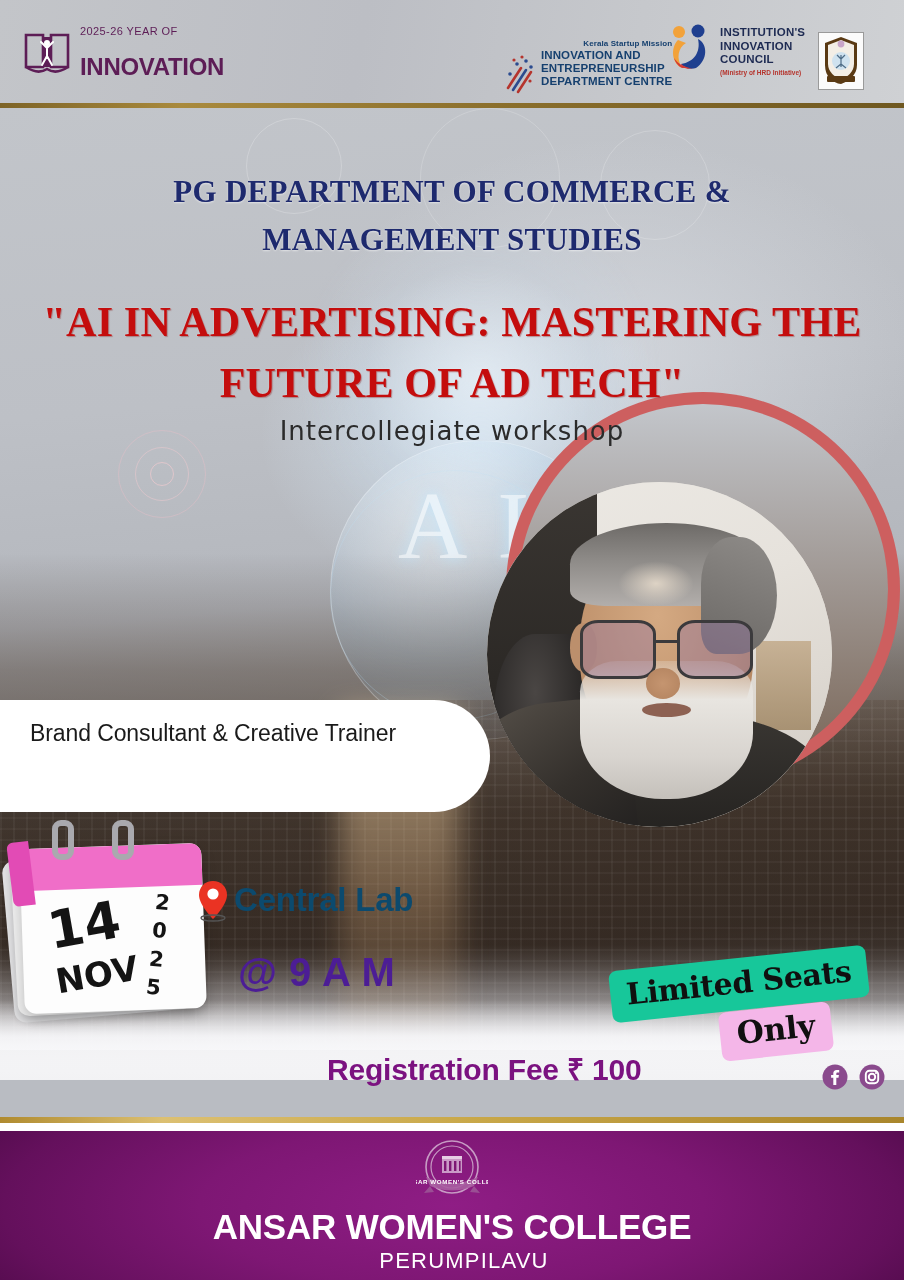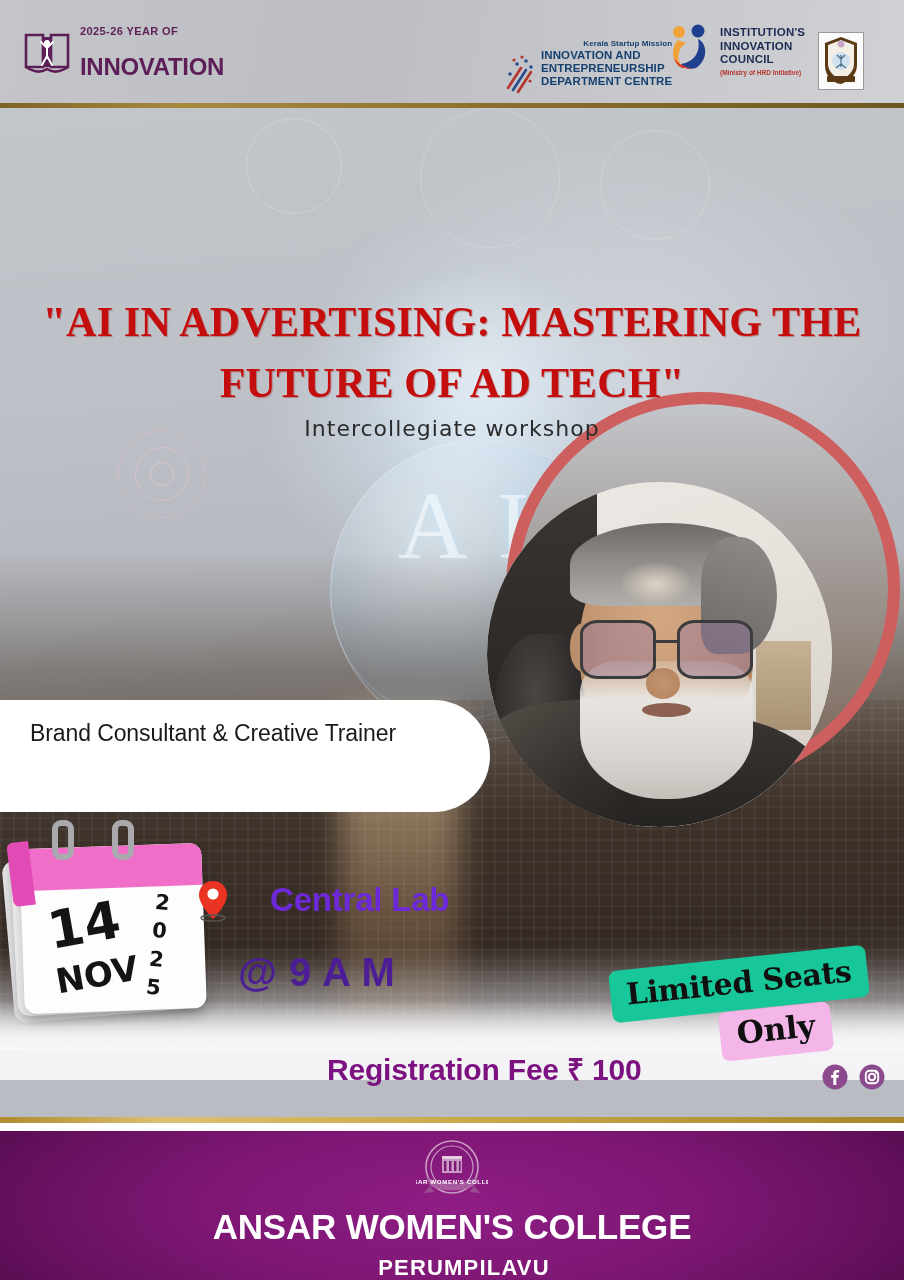--- a/index.html
+++ b/index.html
@@ -40,21 +40,21 @@
   .yoi {
     position: absolute;
     left: 22px; top: 26px;
     display: flex;
     align-items: center;
     gap: 8px;
   }
   .yoi-book { width: 50px; height: 52px; position: relative; }
   .yoi-text { line-height: 1; }
   .yoi-top {
-    font-size: 11px; font-weight: bold; color: #5d1d56;
+    font-size: 11px; font-weight: normal; color: #5d1d56;
     letter-spacing: 0.4px; margin-bottom: 18px;
   }
   .yoi-main {
     font-size: 24px; font-weight: bold; color: #5d1d56;
     letter-spacing: -0.3px;
   }
 
   
   .ksum {
     position: absolute;
@@ -215,21 +215,21 @@
     text-shadow: 1px 1px 1px rgba(120,0,0,0.35), 0 0 2px rgba(255,255,255,0.35);
     z-index: 12;
   }
 
   .subtitle {
     position: absolute;
     left: 0; top: 416px;
     width: 904px;
     text-align: center;
     font-family: "DejaVu Sans", sans-serif;
-    font-size: 22px;
+    font-size: 26px;
     color: #2b2b2b;
     letter-spacing: 1px;
     z-index: 12;
   }
 
   
   .photo-outer-ring {
     position: absolute;
     left: 506px; top: 392px;
     width: 394px; height: 394px;
@@ -460,23 +460,22 @@
     position: absolute;
     left: 196px; top: 878px;
     display: flex; align-items: center; gap: 4px;
     z-index: 16;
   }
   .pin { width: 34px; height: 44px; position: relative; }
   .venue-text {
     font-family: "Liberation Sans", sans-serif;
     font-weight: bold;
     font-size: 33px;
-    color: #6d28d9;
+    color: #0c4a6e;
     letter-spacing: -0.2px;
-    margin-left: 36px;
   }
   .time {
     position: absolute;
     left: 238px; top: 950px;
     font-family: "Liberation Sans", sans-serif;
     font-weight: bold;
     font-size: 40px;
     color: #4c1d95;
     letter-spacing: 0.5px;
     z-index: 16;
@@ -579,25 +578,25 @@
   .college-name {
     font-family: "Liberation Sans", sans-serif;
     font-weight: bold;
     font-size: 35px;
     color: #ffffff;
     letter-spacing: -0.2px;
     margin-top: 2px;
   }
   .college-place {
     font-family: "Liberation Sans", sans-serif;
-    font-weight: bold;
+    font-weight: normal;
     font-size: 22px;
     color: #ffffff;
     letter-spacing: 1.2px;
-    margin-top: 8px;
+    margin-top: 1px;
     padding-left: 24px;
   }
 </style>
 </head>
 <body>
 
 <div class="poster">
 
   <div class="bg"></div>
   <div class="bg-glow"></div>
@@ -687,20 +686,24 @@
         <path d="M20 5 L33 10 v19 c0 8 -7 13 -13 16 C14 42 7 37 7 29 V10 Z" fill="#f3eee6"></path>
         <circle cx="20" cy="9" r="3.4" fill="#c9a6c9"></circle>
         <circle cx="20" cy="26" r="9" fill="#cfe2ef"></circle>
         <path d="M20 20 v12 M20 24 l-4 -4 M20 24 l4 -4 M20 29 l-5 4 M20 29 l5 4" stroke="#4d6c86" stroke-width="1.2" fill="none"></path>
         <rect x="6" y="41" width="28" height="6" rx="1" fill="#5a3a14"></rect>
       </svg>
     </div>
   </div>
   <div class="header-rule"></div>
 
+  <div class="dept-title">
+    <div>PG DEPARTMENT OF COMMERCE &amp;</div>
+    <div>MANAGEMENT STUDIES</div>
+  </div>
 
   <div class="main-title">
     <div>"AI IN ADVERTISING: MASTERING THE</div>
     <div>FUTURE OF AD TECH"</div>
   </div>
 
   <div class="subtitle">Intercollegiate  workshop</div>
 
   <div class="photo-outer-ring"></div>
   <div class="photo">

